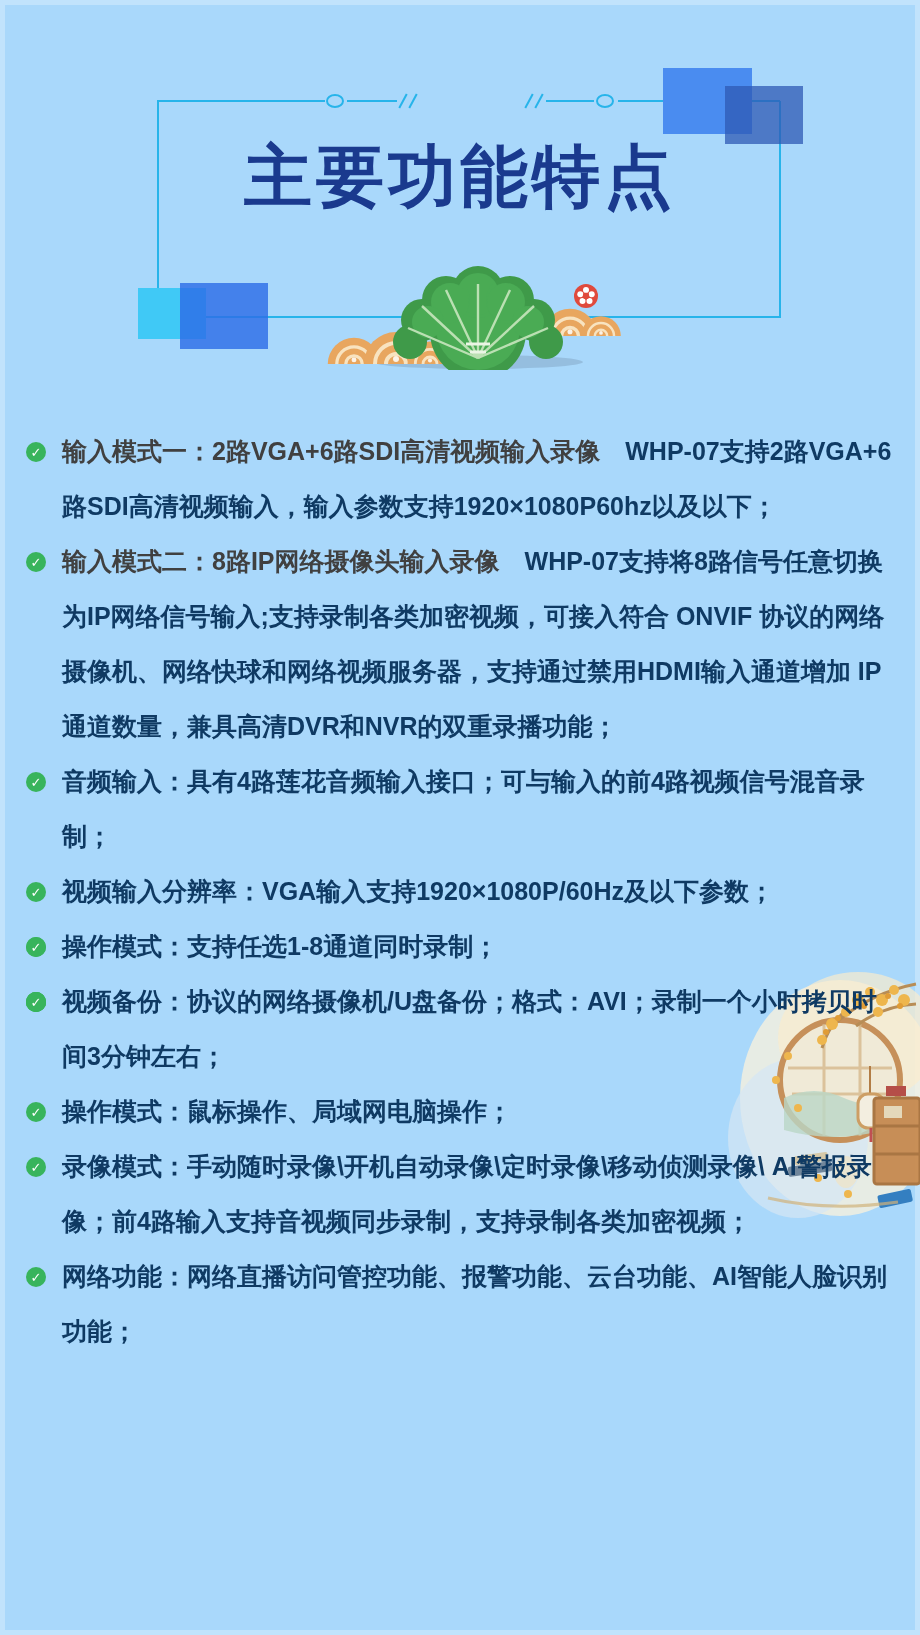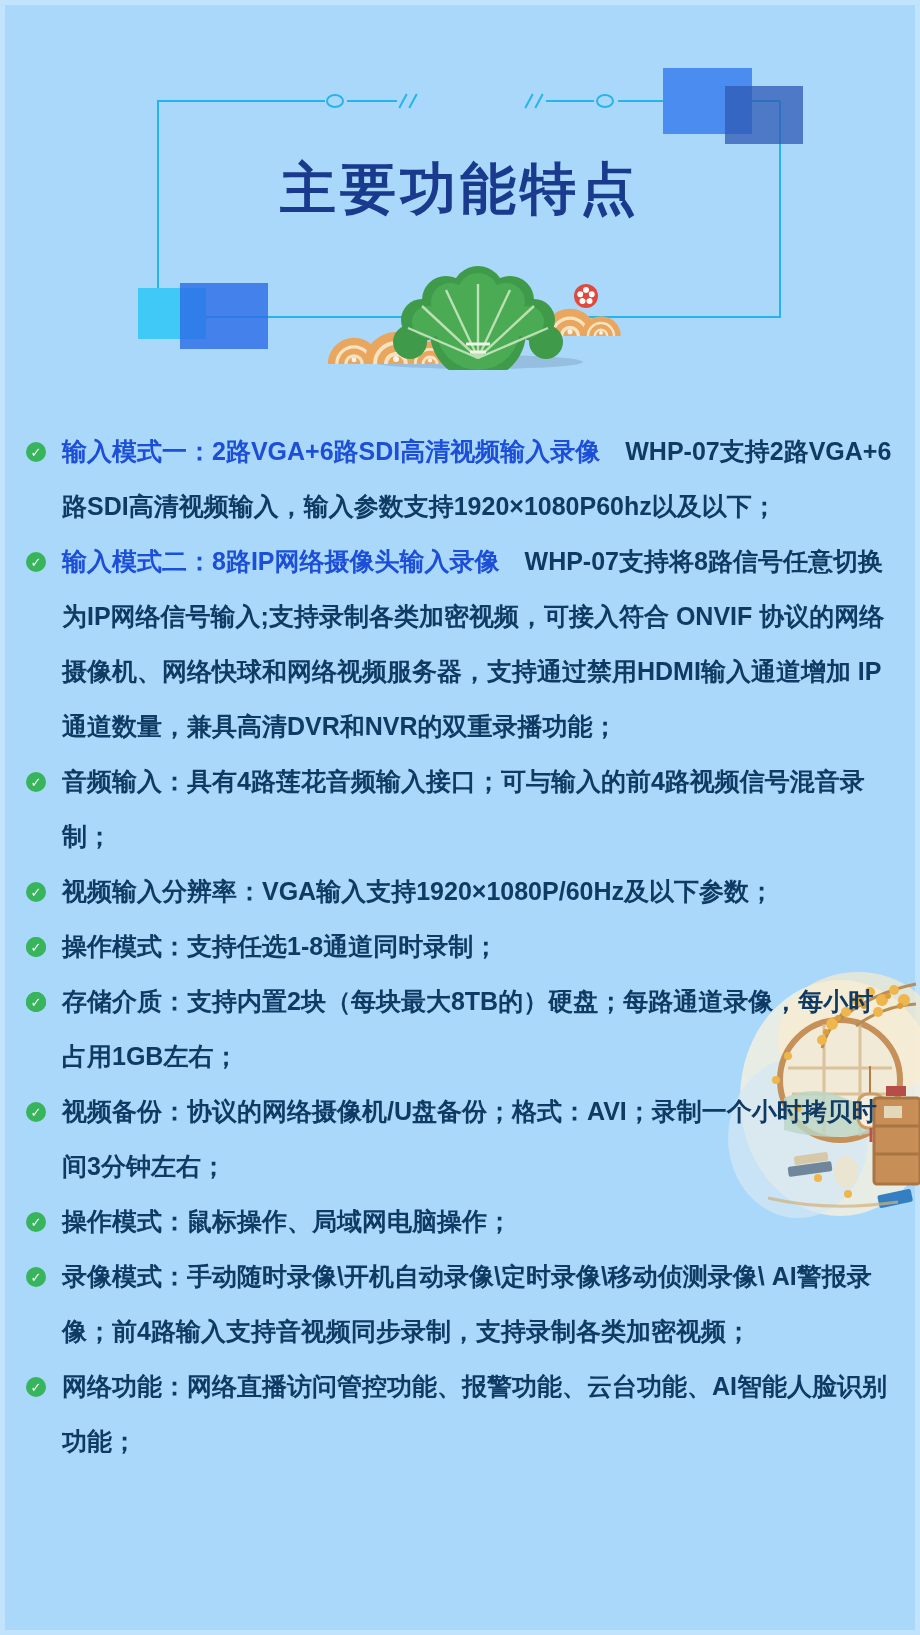--- a/index.html
+++ b/index.html
@@ -9,38 +9,38 @@
     background:#a9d8fb;
     box-shadow: inset 0 0 0 5px rgba(255,255,255,0.28);
     font-family:"Liberation Sans","DejaVu Sans",sans-serif;
   }
   
   .fline { position:absolute; background:#27b4ea; }
   .fring { position:absolute; width:18px; height:14px; border:2px solid #27b4ea; border-radius:50%; background:transparent; }
   .fslash { position:absolute; width:2px; height:16px; background:#27b4ea; transform:rotate(28deg); }
   .sq { position:absolute; }
   .page-title {
-    position:absolute; left:0; right:0; top:152px; text-align:center;
-    font-size:56px; font-weight:900; letter-spacing:4px; color:#1a3a8e;
+    position:absolute; left:0; right:0; top:132px; text-align:center;
+    font-size:68px; font-weight:900; letter-spacing:4px; color:#1a3a8e;
   }
   
   .features {
     position:absolute; left:26px; top:424px; width:872px; list-style:none; z-index:3;
   }
   .features li {
     position:relative; padding-left:36px;
     font-size:25px; font-weight:700; color:#0f3a63; line-height:55px;
     text-align:left;
   }
   .check {
     position:absolute; left:0; top:18px; width:20px; height:20px; border-radius:50%;
     background:#38b45c; color:#ffffff; font-size:13px; font-weight:900;
     display:flex; align-items:center; justify-content:center;
   }
-  .hl { color:#1d4ed8; }
+  .hl { color:#404040; }
   
   .pine-wrap { position:absolute; left:318px; top:240px; width:320px; height:130px; z-index:2; }
   .aquarelle { position:absolute; left:728px; top:948px; width:192px; height:276px; z-index:1; opacity:0.95; }
 </style>
 </head>
 <body>
 
 <div class="canvas">
 
   <div class="fline" style="left:157px; top:100px; width:2px; height:218px;"></div>
@@ -212,21 +212,20 @@
       <span>操作模式：支持任选1-8通道同时录制；</span>
     </li>
     <li>
       <span class="check">✓</span>
     </li>
     <li>
       <span class="check">✓</span>
     </li>
     <li>
       <span class="check">✓</span>
-      <span>存储介质：支持内置2块（每块最大8TB的）硬盘；每路通道录像，每小时占用1GB左右；</span>
     </li>
     <li>
       <span class="check">✓</span>
       <span>视频备份：协议的网络摄像机/U盘备份；格式：AVI；录制一个小时拷贝时间3分钟左右；</span>
     </li>
     <li>
       <span class="check">✓</span>
       <span>操作模式：鼠标操作、局域网电脑操作；</span>
     </li>
     <li>

